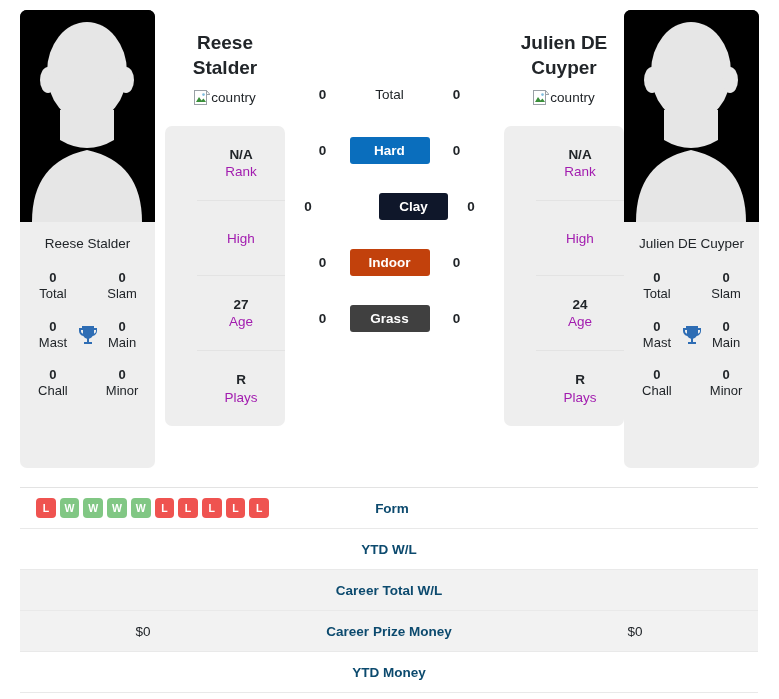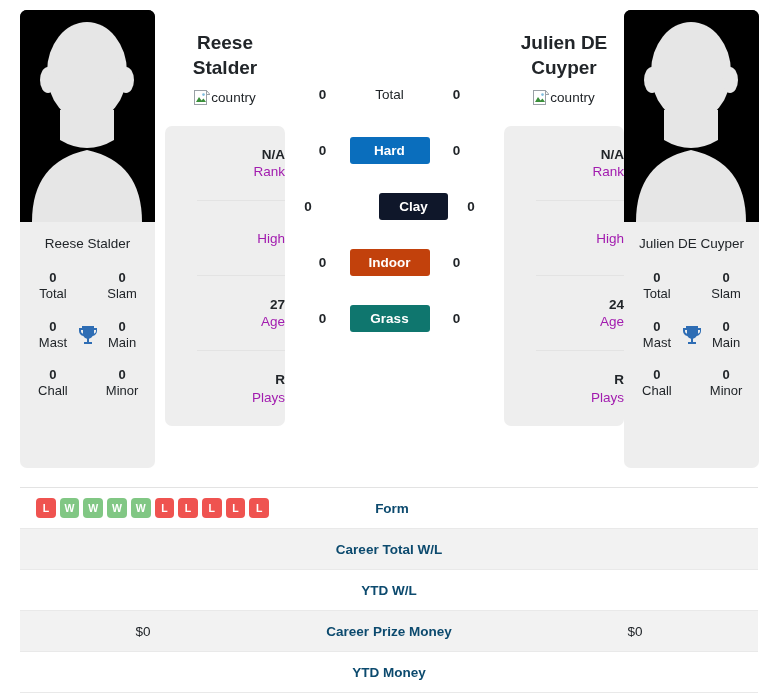--- a/index.html
+++ b/index.html
@@ -91,21 +91,21 @@
   .bio-box {
     margin-top: 10px;
     background: #eeeeee;
     border-radius: 7px;
     overflow: hidden;
   }
   .bio-row {
     height: 75px;
     display: flex;
     flex-direction: column;
-    align-items: flex-end;
+    align-items: center;
     justify-content: center;
     border-bottom: 1px solid #e3e3e3;
     line-height: 1.28;
     margin-left: 32px;
   }
   .bio-row:last-child { border-bottom: none; }
   .bio-val { font-size: 13.5px; font-weight: bold; color: #212529; min-height: 0; }
   .bio-lab { font-size: 13.5px; color: #a21caf; }
 
   
@@ -299,21 +299,21 @@
         <div class="sbadge" style="background: #0f172a; margin-left: 48px;">Clay</div>
         <div class="snum">0</div>
       </div>
       <div class="srow">
         <div class="snum">0</div>
         <div class="sbadge" style="background: #c2410c;">Indoor</div>
         <div class="snum">0</div>
       </div>
       <div class="srow">
         <div class="snum">0</div>
-        <div class="sbadge" style="background: #0f766e;">Grass</div>
+        <div class="sbadge" style="background: #404040;">Grass</div>
         <div class="snum">0</div>
       </div>
     </div>
 
     <div class="bio">
       <div class="bio-name">Julien DE Cuyper</div>
       <div class="flag-line">
         <span class="broken-img">
           <svg width="16" height="16" viewBox="0 0 16 16" aria-hidden="true">
             <rect x="0.5" y="0.5" width="12" height="14" fill="#ffffff" stroke="#9aa0a6"></rect>
@@ -415,29 +415,29 @@
             <div class="fbadge" style="background: rgb(239, 83, 80);">L</div>
             <div class="fbadge" style="background: rgb(239, 83, 80);">L</div>
           </div>
       </div>
       <div class="tlabel">Form</div>
       <div class="tcell">
         <div class="form-strip"></div>
       </div>
     </div>
 
+    <div class="trow">
+      <div class="tcell"></div>
+      <div class="tlabel">YTD W/L</div>
+      <div class="tcell"></div>
+    </div>
+
     <div class="trow alt">
       <div class="tcell"></div>
       <div class="tlabel">Career Total W/L</div>
-      <div class="tcell"></div>
-    </div>
-
-    <div class="trow">
-      <div class="tcell"></div>
-      <div class="tlabel">YTD W/L</div>
       <div class="tcell"></div>
     </div>
 
     <div class="trow alt">
       <div class="tcell">$0</div>
       <div class="tlabel">Career Prize Money</div>
       <div class="tcell">$0</div>
     </div>
 
     <div class="trow">

